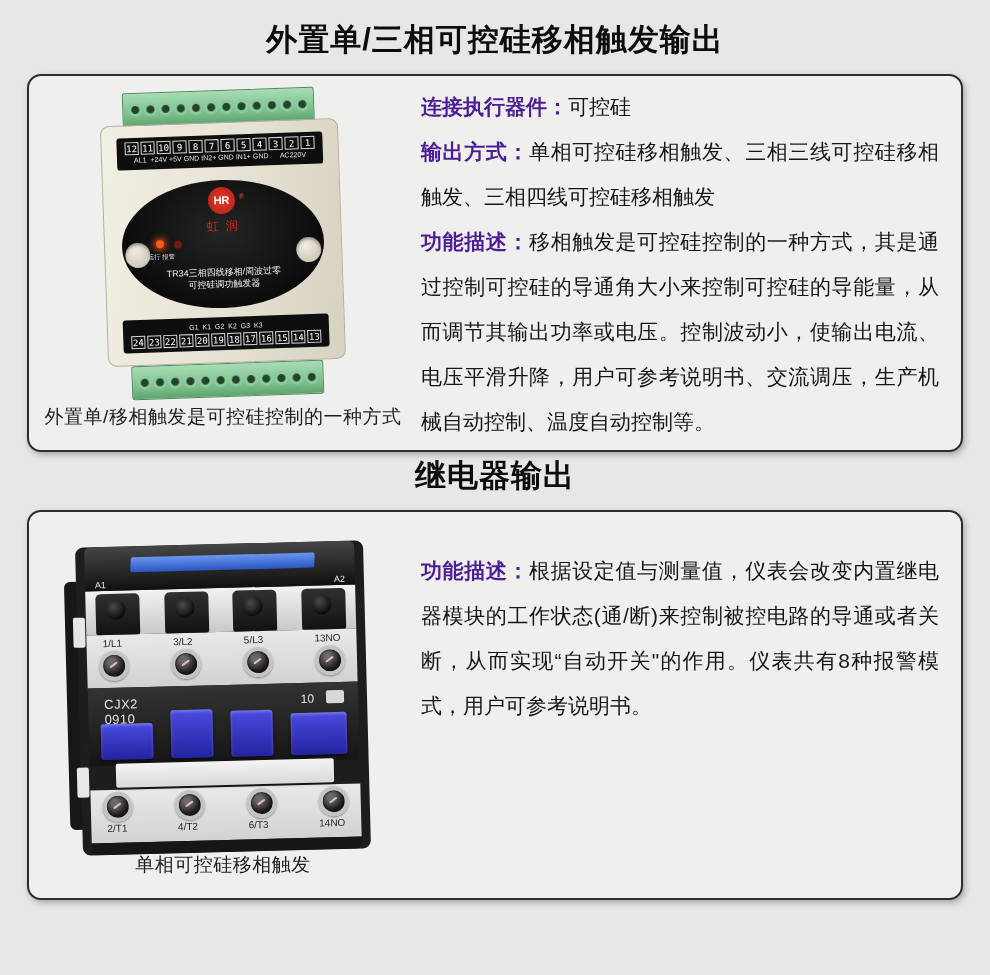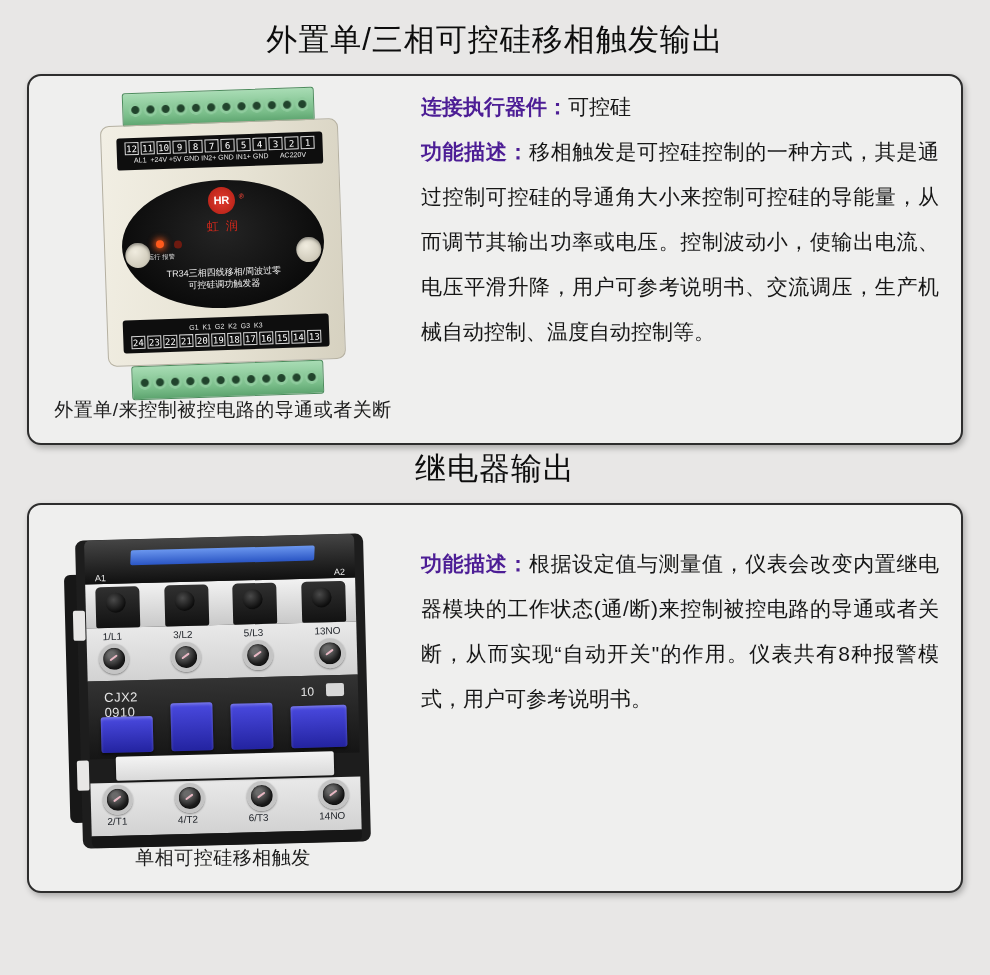--- a/index.html
+++ b/index.html
@@ -3,21 +3,21 @@
 <meta charset="utf-8">
 <style>
   * { margin:0; padding:0; box-sizing:border-box; }
   html,body { width:990px; }
   body {
     width:990px; height:975px; background:#e8e7e6; overflow:hidden;
     font-family:"Liberation Sans","DejaVu Sans",sans-serif; color:#141414;
   }
   .page { width:990px; height:975px; padding-top:16px; }
   h1.sec-title {
-    text-align:center; font-size:31px; font-weight:400; color:#0d0d0d;
+    text-align:center; font-size:31px; font-weight:700; color:#0d0d0d;
     letter-spacing:1px; margin:0 0 0 0; height:48px; line-height:48px;
   }
   .card {
     margin:10px 27px 0 27px; min-height:365px; background:#efefee;
     border:2px solid #2d2d2d; border-radius:14px;
     box-shadow:2px 3px 6px rgba(0,0,0,0.28);
     display:flex; align-items:stretch; padding:6px 22px 6px 10px;
   }
   .card .left-col { width:368px; flex:0 0 368px; display:flex; flex-direction:column; align-items:center; justify-content:space-between; padding:4px 0 14px 0; }
   .card .right-col { flex:1; padding:2px 0 0 14px; }
@@ -164,24 +164,25 @@
                 <span>17</span>
                 <span>16</span>
                 <span>15</span>
                 <span>14</span>
                 <span>13</span>
               </div>
           </div>
         </div>
         <div class="term term-b"></div>
       </figure>
-      <div class="caption">外置单/来控制被控电路的导通或者关断</div>
+      <div class="caption">外置单/移相触发是可控硅控制的一种方式</div>
     </div>
     <div class="right-col">
       <p class="para"><b>连接执行器件：</b><span>可控硅</span></p>
+      <p class="para"><b>输出方式：</b><span>单相可控硅移相触发、三相三线可控硅移相触发、三相四线可控硅移相触发</span></p>
       <p class="para"><b>功能描述：</b><span>移相触发是可控硅控制的一种方式，其是通过控制可控硅的导通角大小来控制可控硅的导能量，从而调节其输出功率或电压。控制波动小，使输出电流、电压平滑升降，用户可参考说明书、交流调压，生产机械自动控制、温度自动控制等。</span></p>
     </div>
   </section>
 
   <h1 class="sec-title title2-gap">继电器输出</h1>
 
   <section class="card second">
     <div class="left-col">
       <figure class="dev2">
         <div class="d2-inner">

